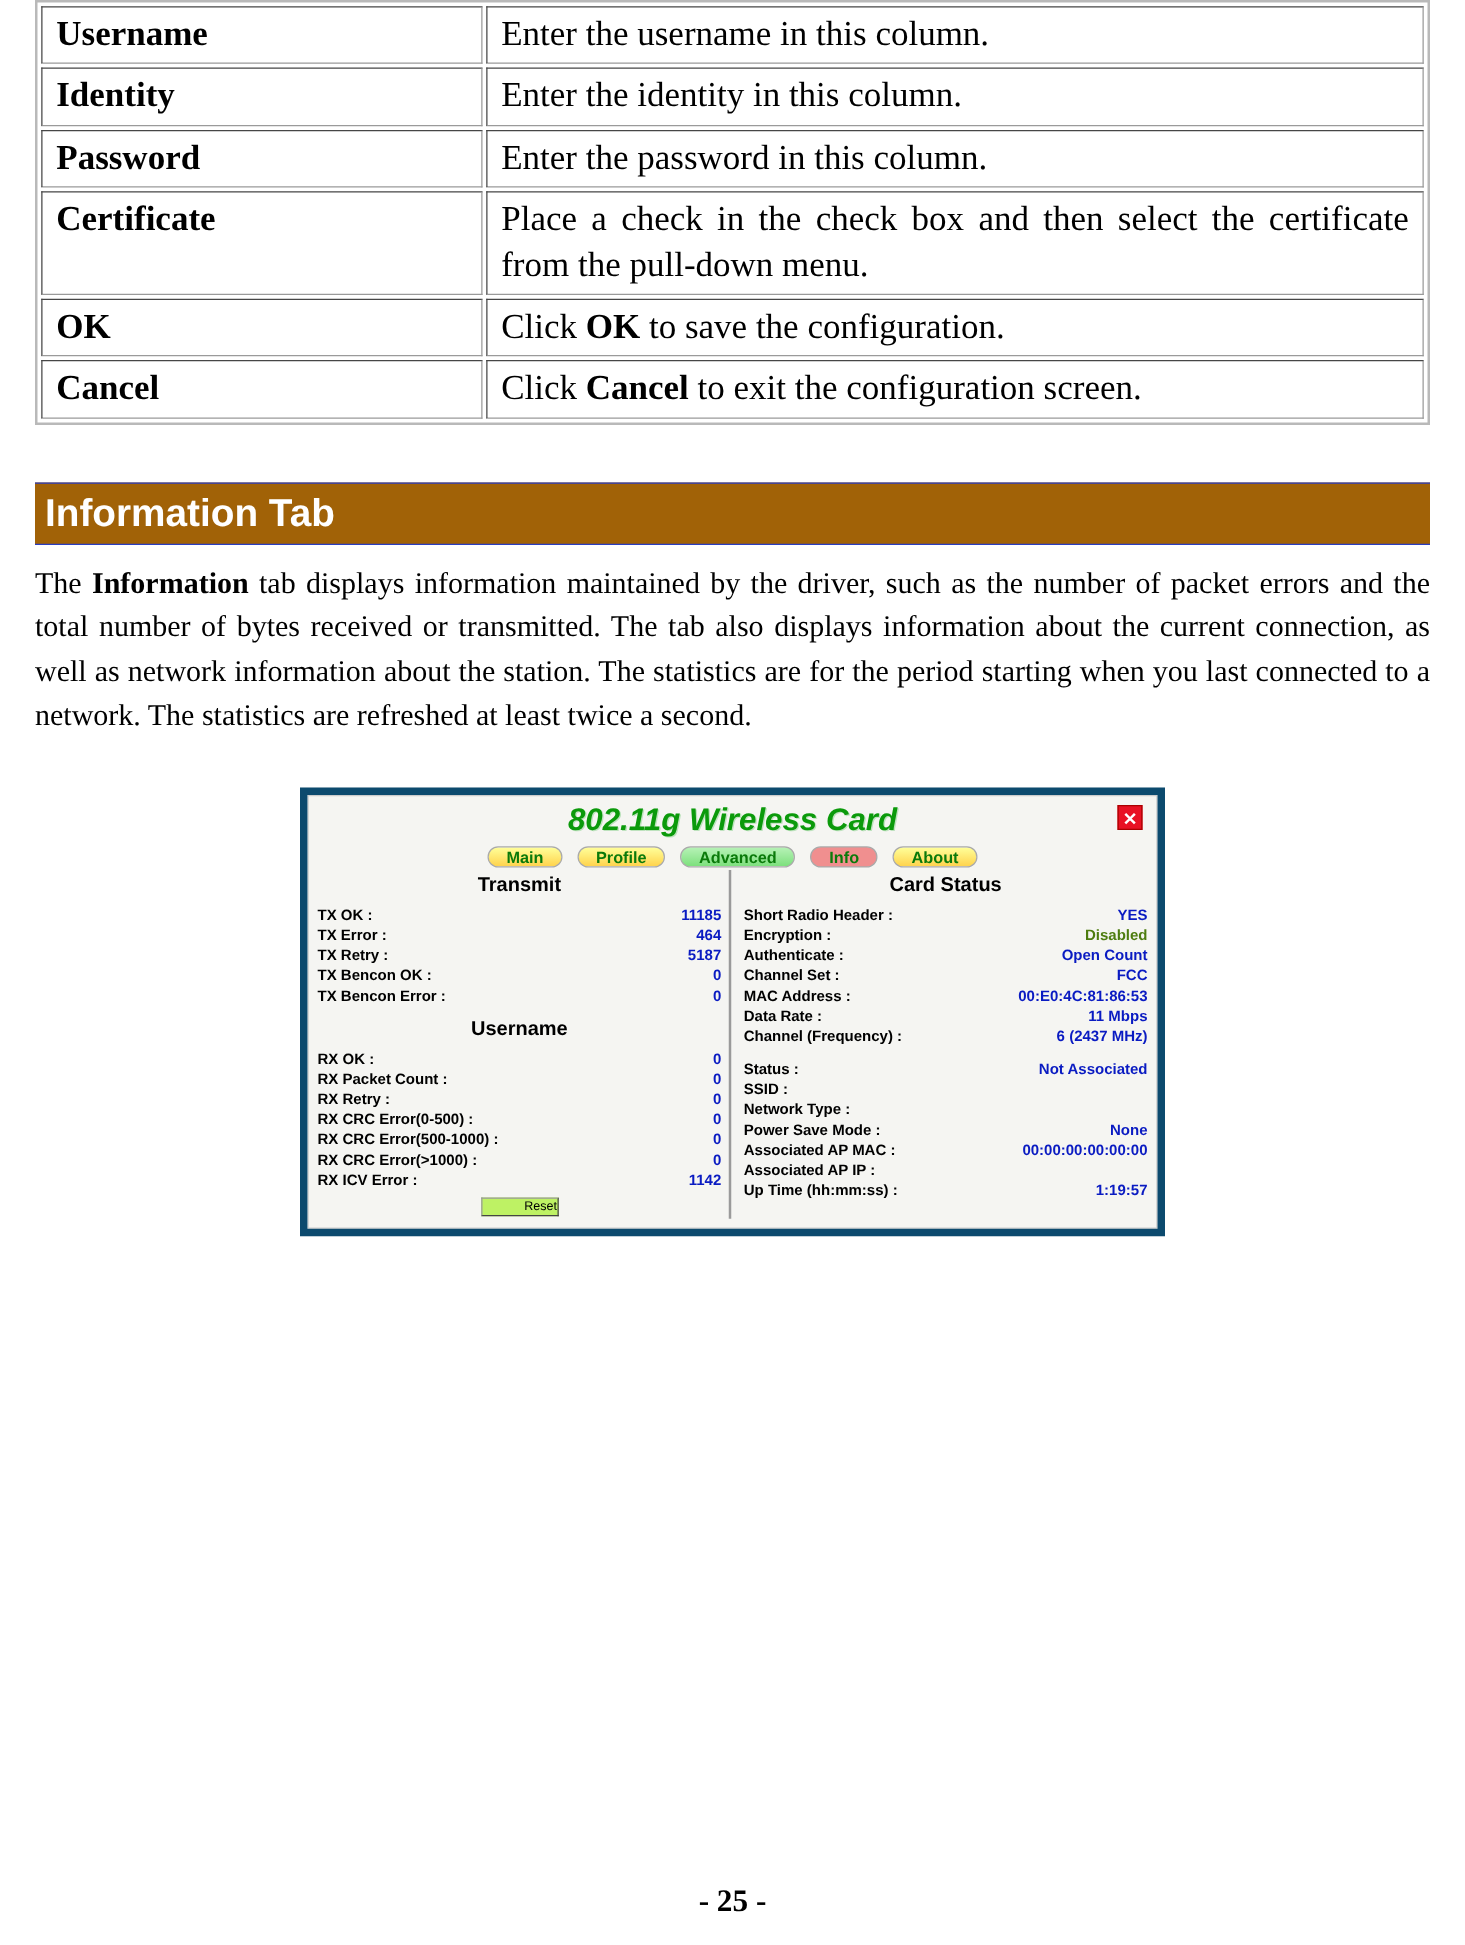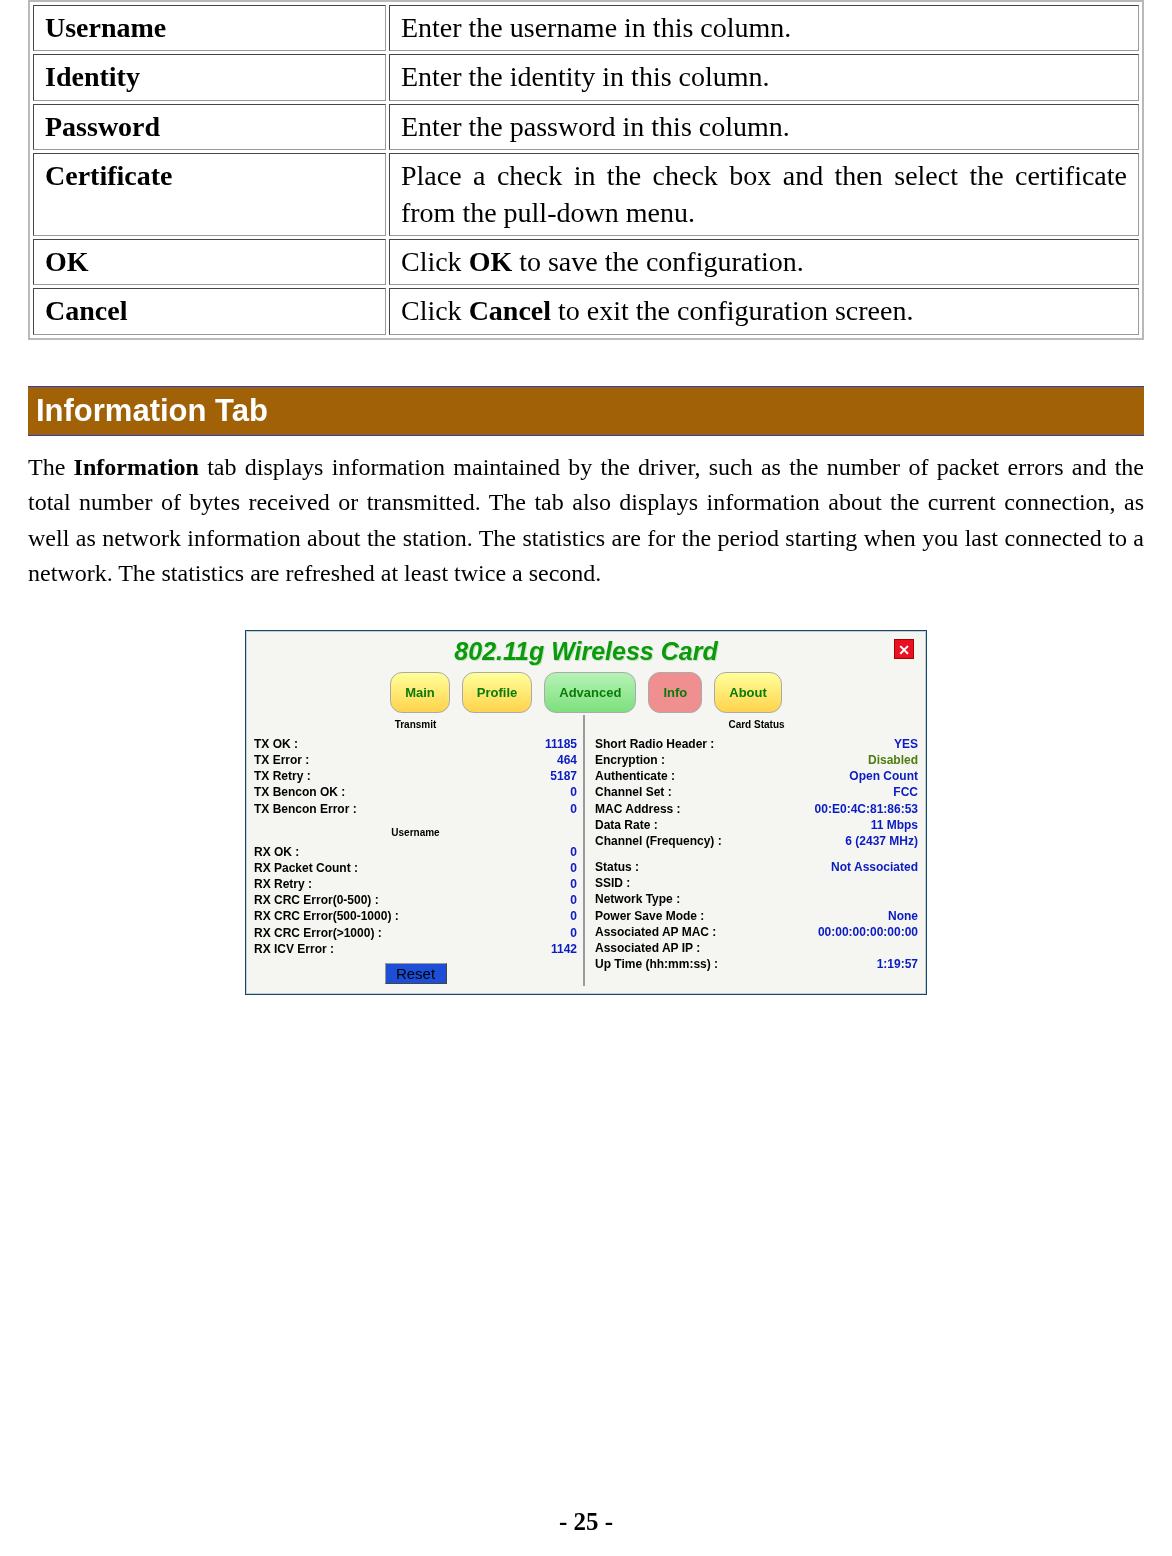--- a/index.html
+++ b/index.html
@@ -64,21 +64,21 @@
     text-align: justify;
     margin-top: 14px;
   }
   .body-para b { font-weight: bold; }
 
   
   .shot-wrap {
     margin: 38px auto 0 auto;
     width: 680px;
     background: #f5f5f2;
-    border: 1px solid #0c4a6e;
+    border: 6px solid #0c4a6e;
     box-shadow: 0 0 0 1px #ccc inset;
   }
   .shot-top {
     position: relative;
     padding: 6px 8px 0 8px;
   }
   .shot-title {
     text-align: center;
     font-family: Arial, Helvetica, sans-serif;
     font-weight: 900;
@@ -106,21 +106,21 @@
   .tabrow {
     display: flex;
     justify-content: center;
     gap: 12px;
     margin-top: 6px;
   }
   .tabbtn {
     font-family: Arial, sans-serif;
     font-size: 13px;
     font-weight: bold;
-    padding: 12px 14px;
+    padding: 0 14px;
     border-radius: 12px;
     border: 1px solid #aaa;
     color: #0a7a0a;
   }
   .tab-yellow { background: linear-gradient(#ffff99,#ffd34d); }
   .tab-green  { background: linear-gradient(#b6f2b6,#7de07d); }
   .tab-redsel { background: #f08f8f; }
 
   .shot-body {
     display: flex;
@@ -132,38 +132,38 @@
   }
   .col {
     flex: 1;
     position: relative;
   }
   .col.left { border-right: 2px solid #9a9a9a; padding-right: 6px; }
   .col.right { padding-left: 10px; }
   .subhead {
     text-align: center;
     font-weight: bold;
-    font-size: 10px;
+    font-size: 16px;
     margin: 4px 0 6px 0;
   }
   .row {
     display: flex;
     justify-content: space-between;
     line-height: 1.35;
   }
   .row .lbl { font-weight: bold; white-space: nowrap; }
   .row .val { color: #0a1bc2; font-weight: bold; white-space: nowrap; }
   .row .val.dis { color: #4d7c0f; padding-left: 24px; }
   .reset-btn {
     display: block;
     margin: 6px auto 2px auto;
     width: 60px;
-    text-align: center;
-    font-size: 15px;
-    background: #1d4ed8;
+    text-align: right;
+    font-size: 10px;
+    background: #bef264;
     border: 1px outset #999;
     padding: 1px 0;
   }
   .spacer10 { height: 10px; }
 
   .pagenum {
     position: absolute;
     bottom: 20px;
     left: 0;
     width: 100%;

